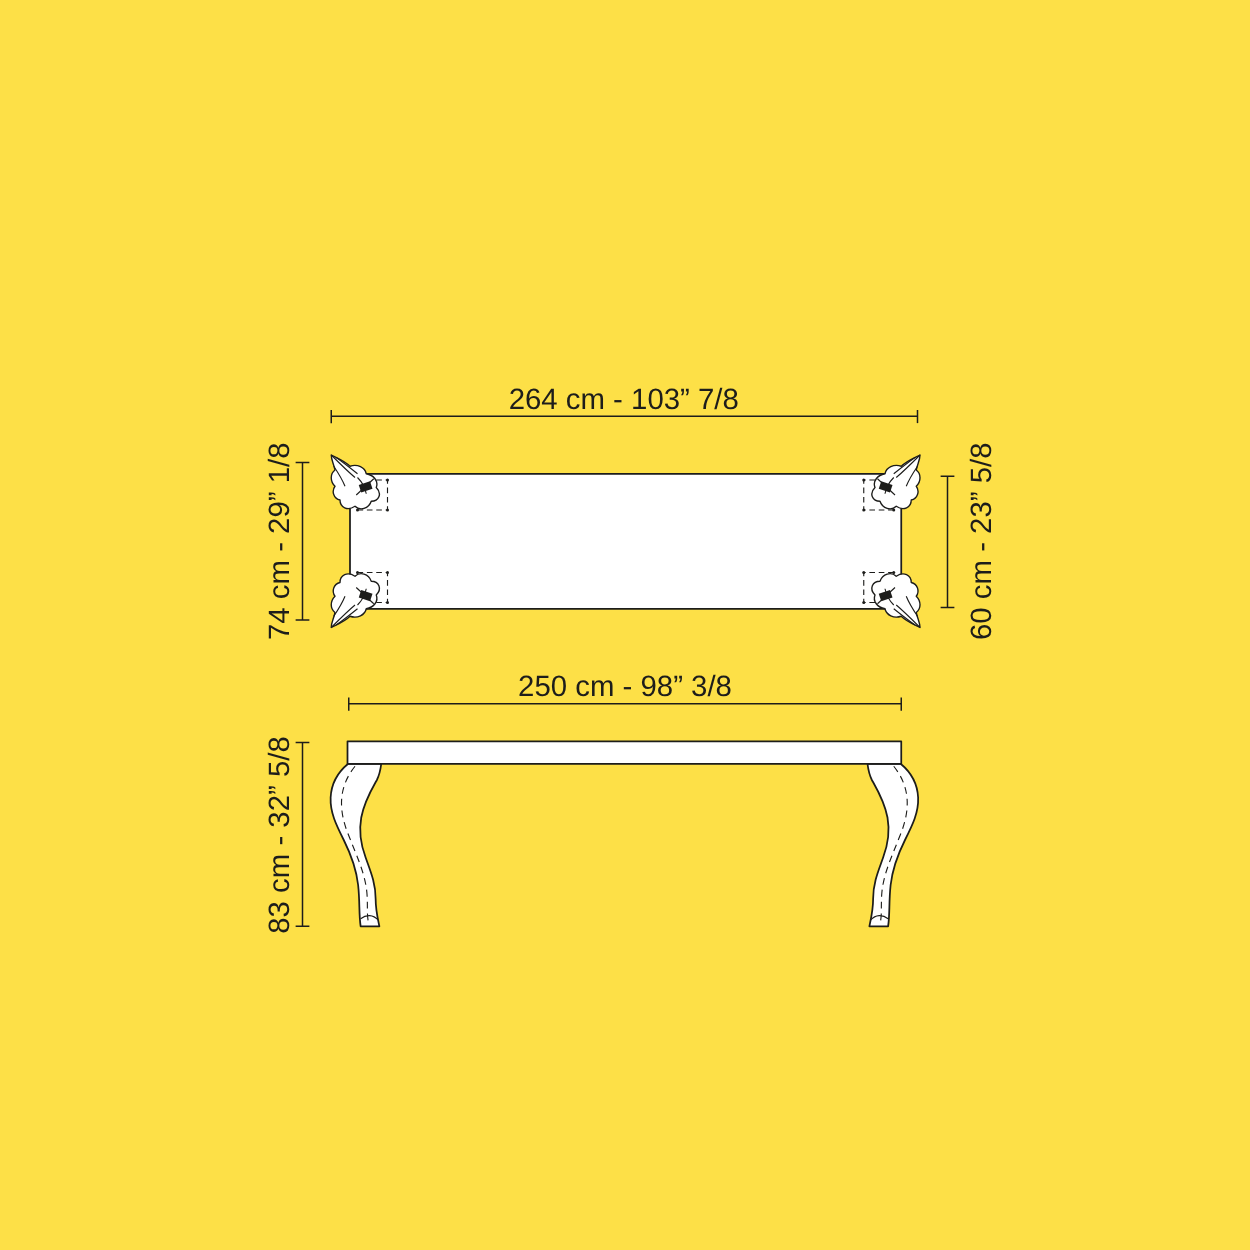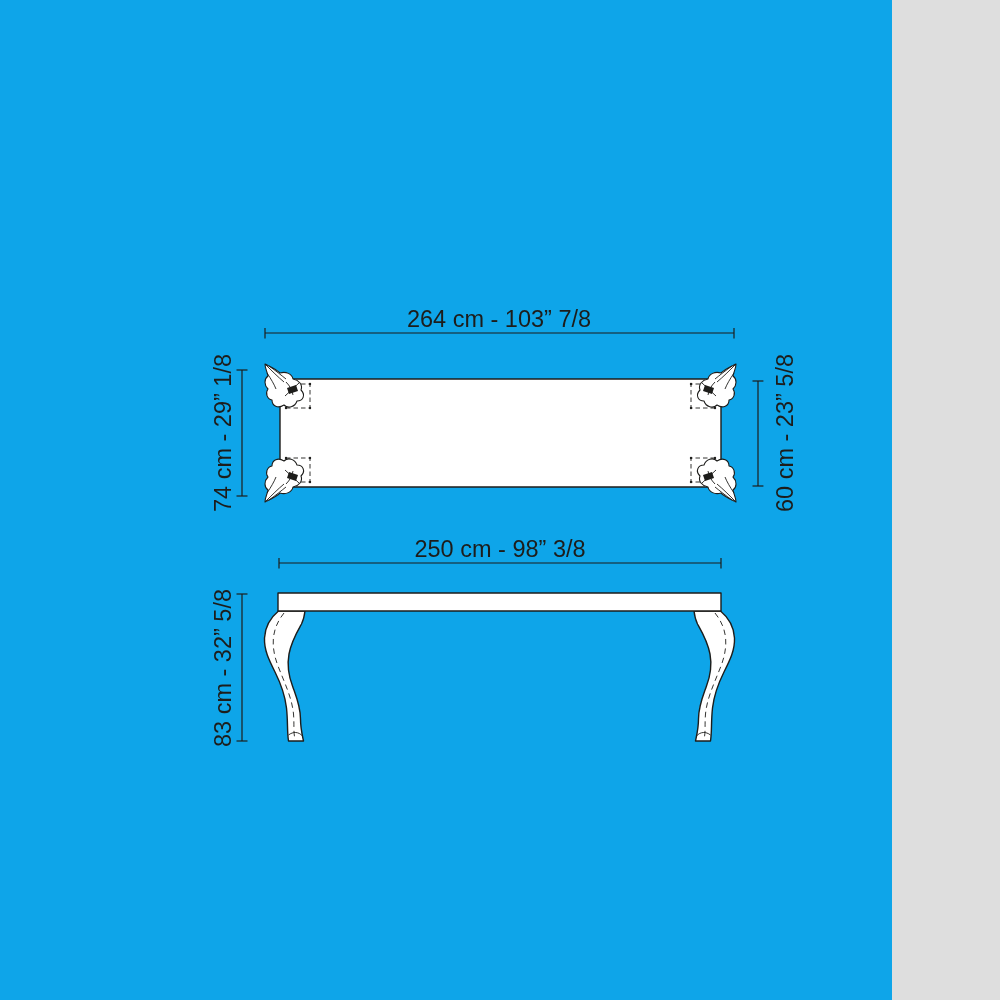--- a/index.html
+++ b/index.html
@@ -7,23 +7,23 @@
     padding: 0;
   }
   body {
     width: 1000px;
     height: 1000px;
     background: #dedede;
     font-family: "Liberation Sans", sans-serif;
   }
   .canvas {
     position: relative;
-    width: 892px;
+    width: 1000px;
     height: 1000px;
-    background: #0ea5e9;
+    background: #fde047;
     overflow: hidden;
   }
   svg text {
     font-family: "Liberation Sans", sans-serif;
     font-size: 23.5px;
     fill: #1d1d1b;
   }
   .outline {
     fill: #ffffff;
     stroke: #1d1d1b;

